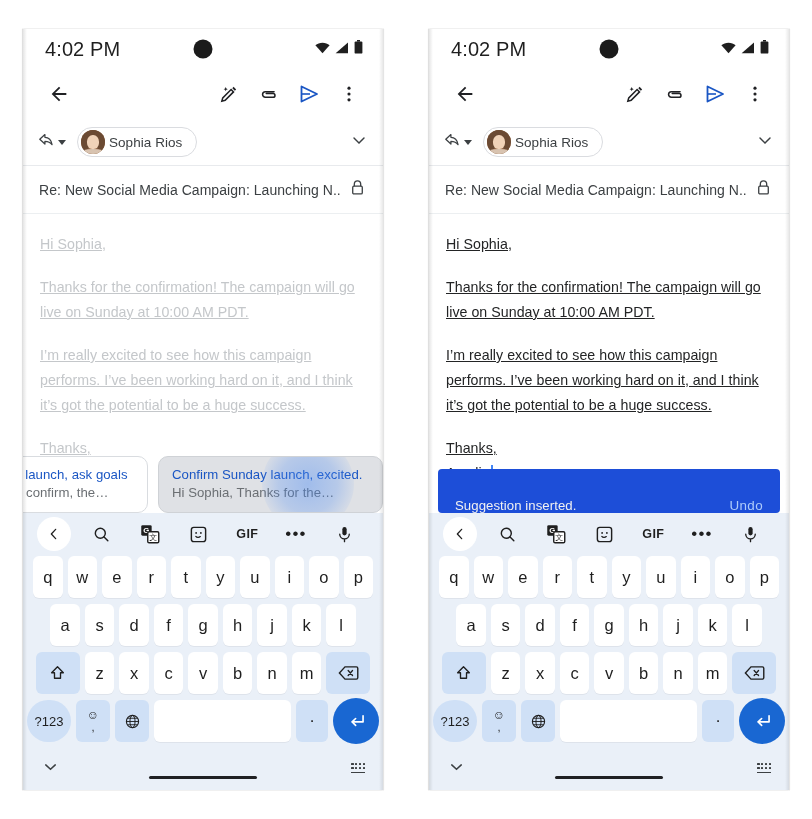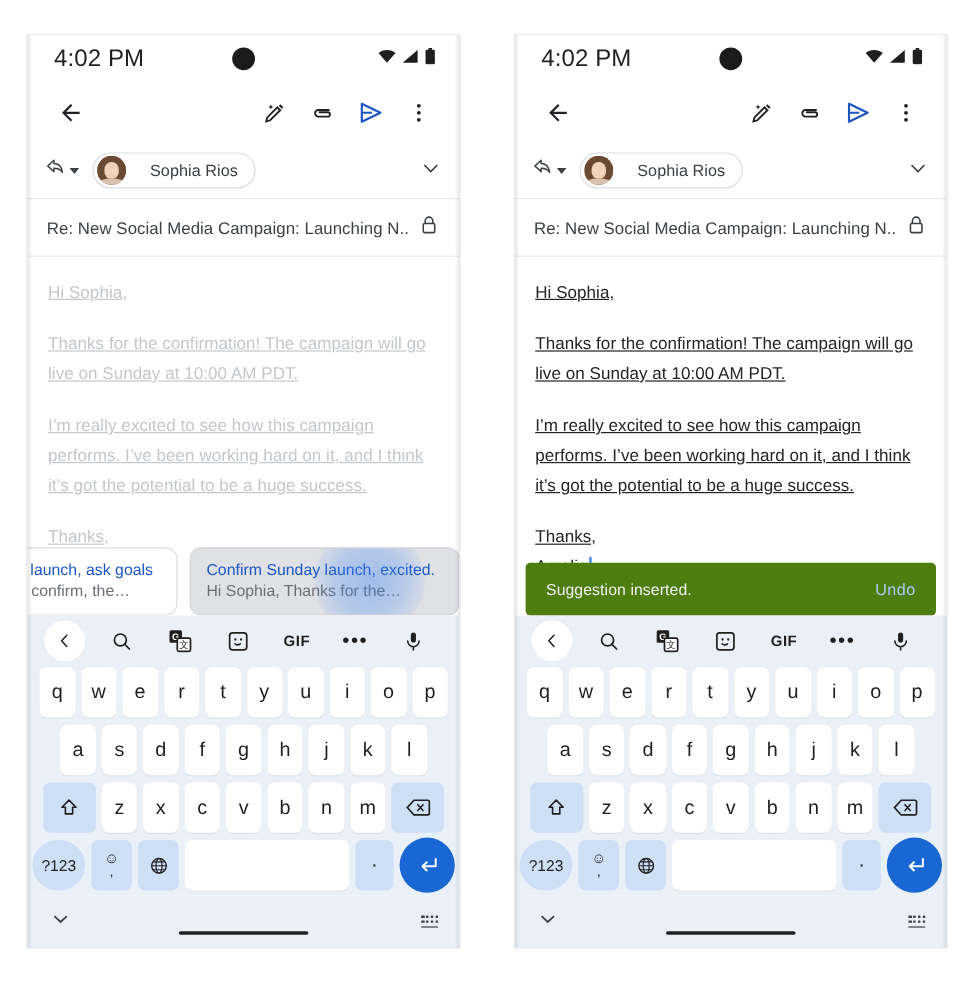--- a/index.html
+++ b/index.html
@@ -114,21 +114,21 @@
   }
   .caret-down {
     width: 0; height: 0;
     border-left: 4.5px solid transparent;
     border-right: 4.5px solid transparent;
     border-top: 5px solid #3c4043;
   }
   .recipient-chip {
     display: flex;
     align-items: center;
-    gap: 20px;
+    gap: 4px;
     height: 30px;
     padding: 0 14px 0 3px;
     border: 1px solid #dadce0;
     border-radius: 16px;
     background: #fff;
   }
   .avatar {
     width: 24px; height: 24px;
     border-radius: 50%;
     overflow: hidden;
@@ -261,24 +261,24 @@
     pointer-events: none;
   }
 
   
   .snackbar {
     position: absolute;
     left: 9px;
     right: 9px;
     bottom: 0;
     height: 44px;
-    background: #4d7c0f;
+    background: #1d4ed8;
     border-radius: 4px;
     display: flex;
-    align-items: center;
+    align-items: flex-end;
     padding: 0 17px;
   }
   .snackbar-msg {
     font-size: 13.2px;
     color: #f1f1f1;
     letter-spacing: 0.06px;
   }
   .snackbar-action {
     margin-left: auto;
     font-size: 13.4px;

